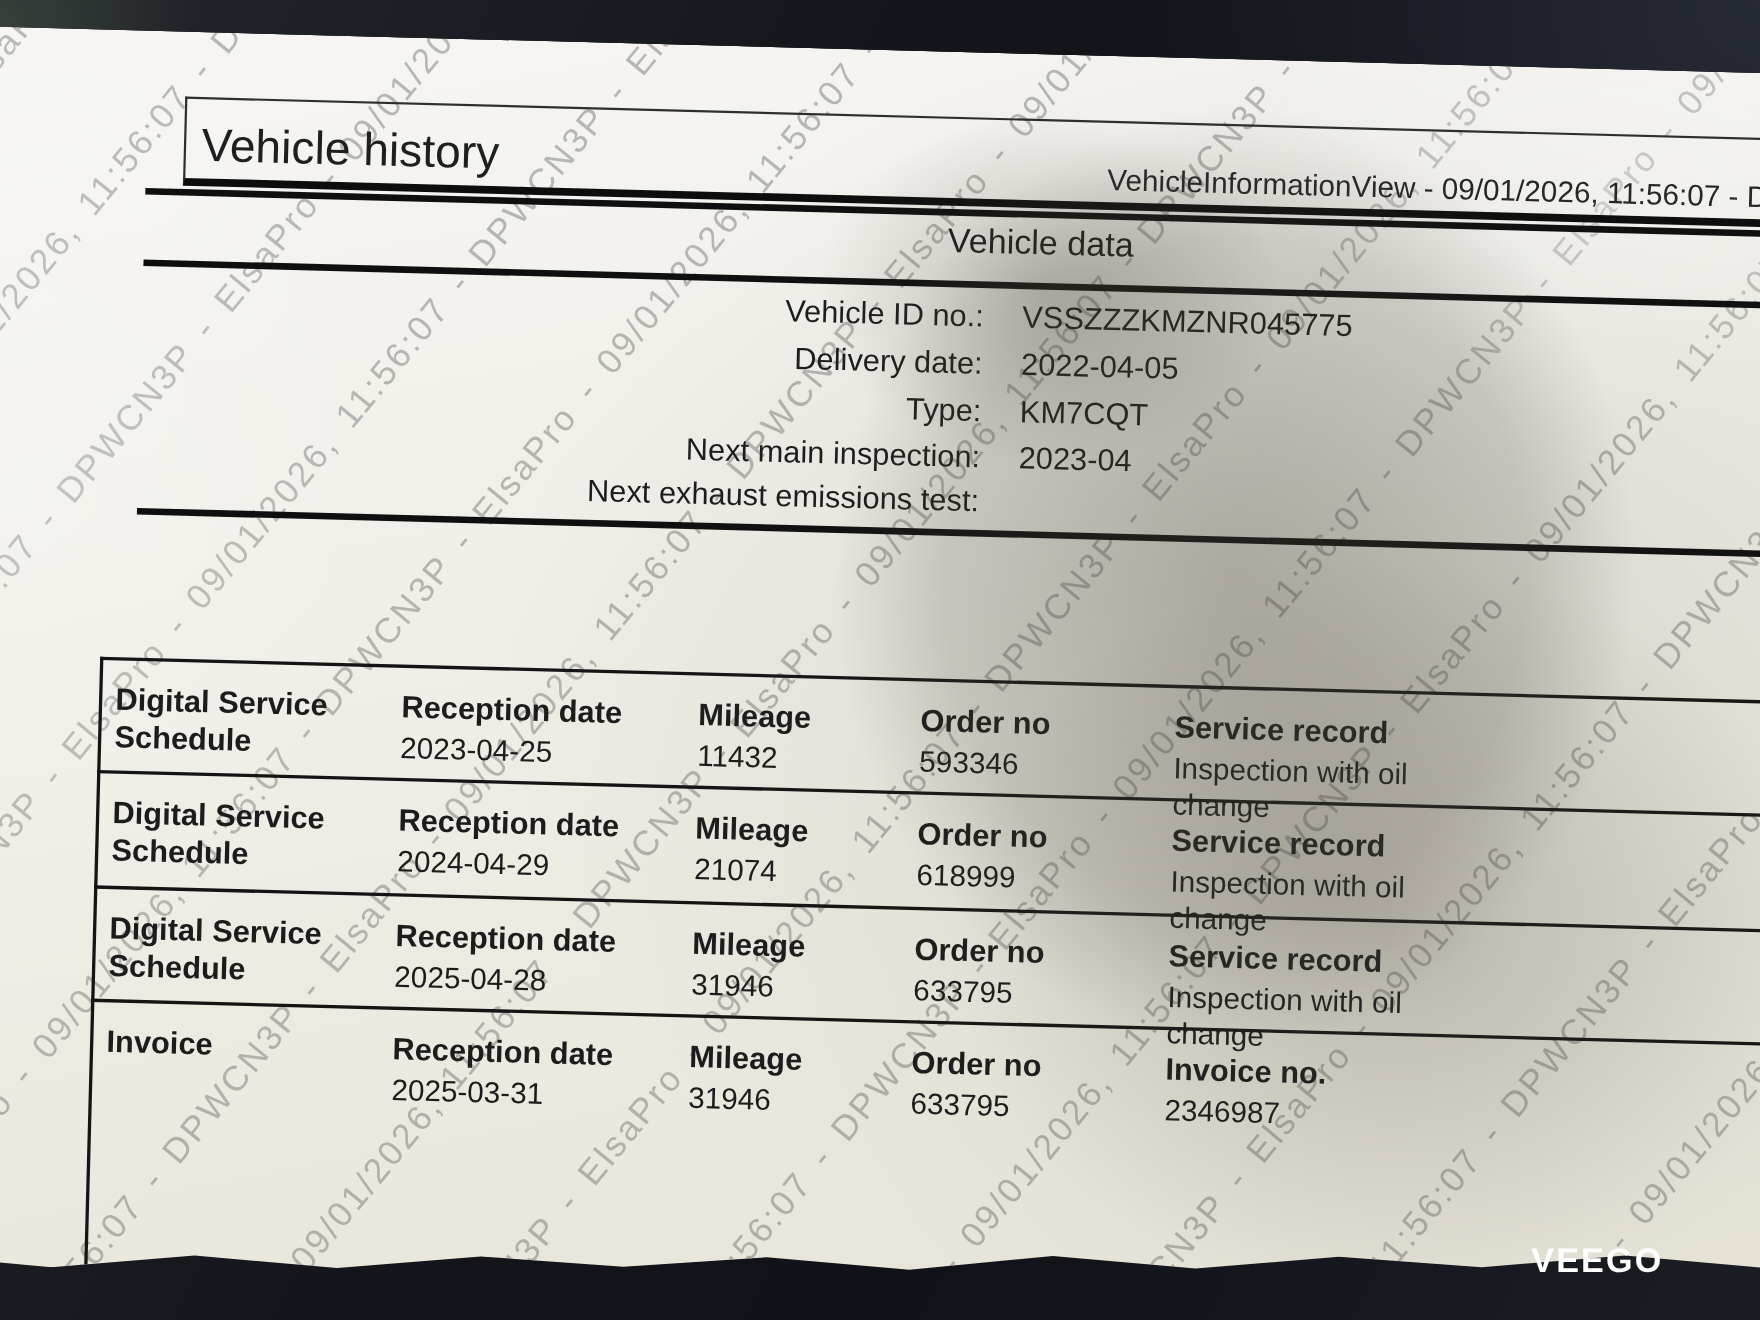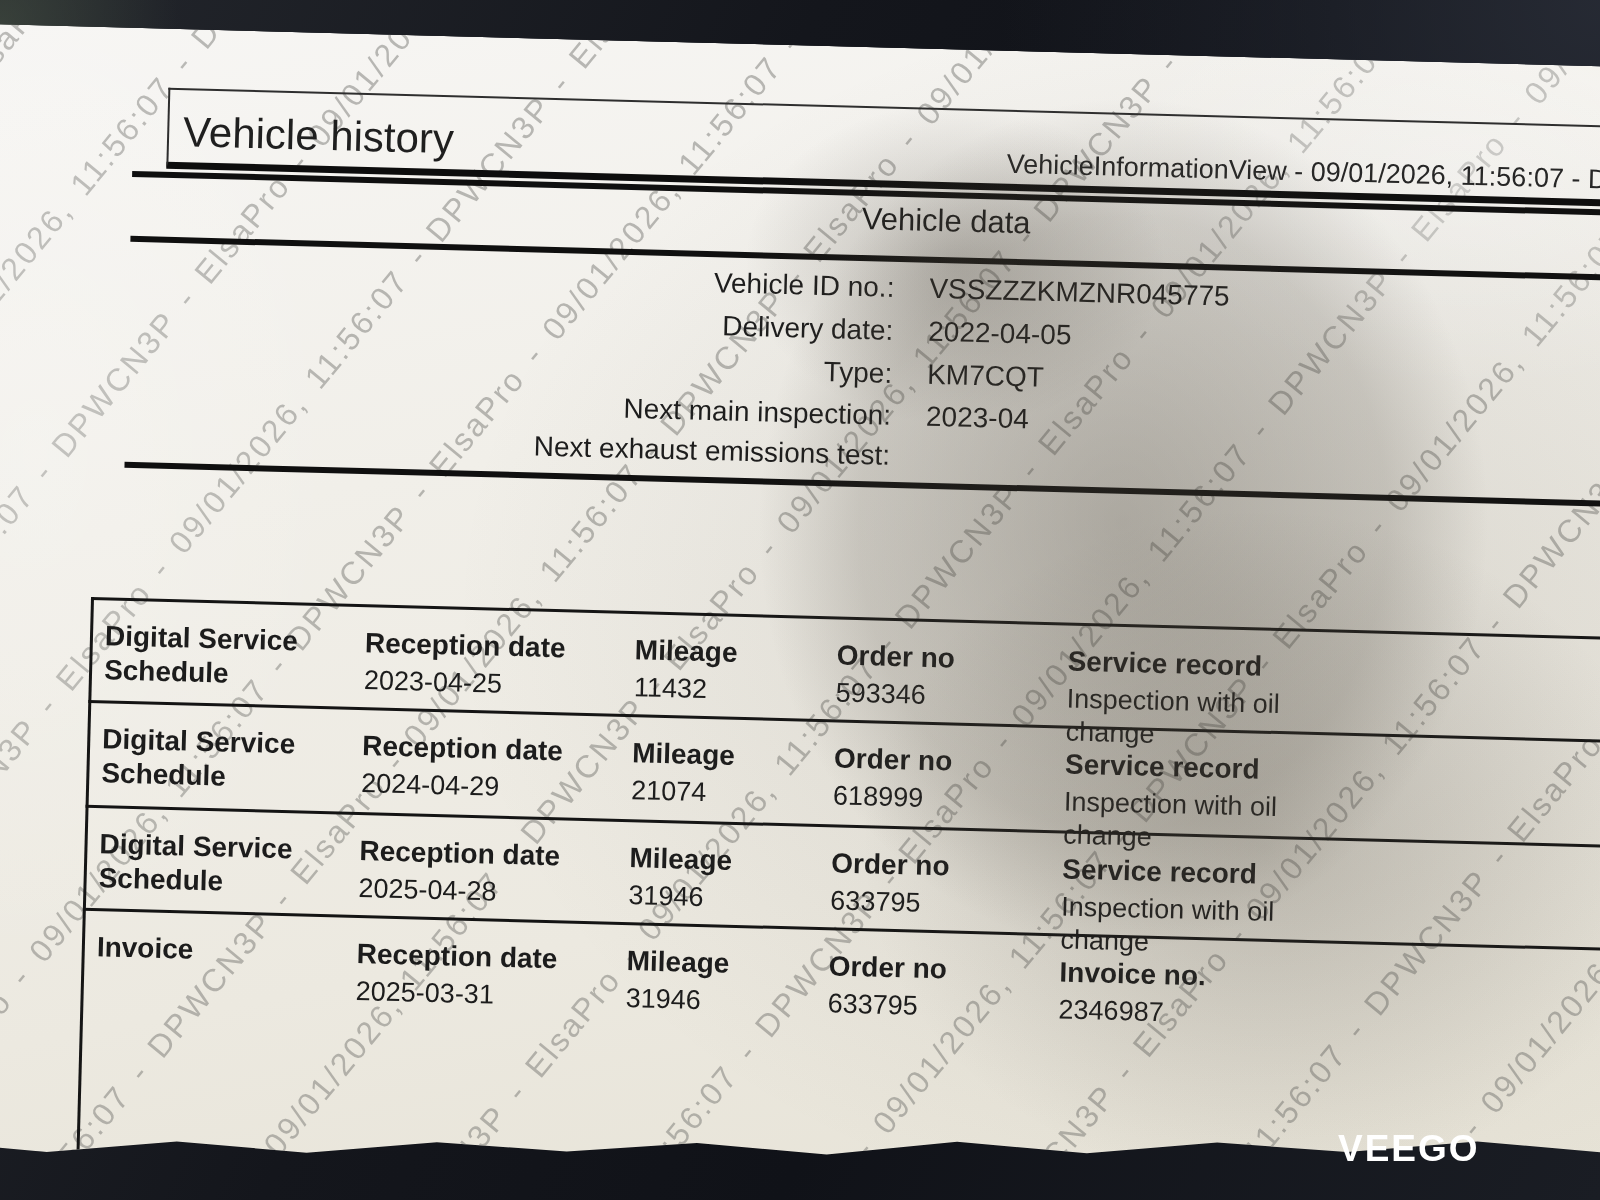--- a/index.html
+++ b/index.html
@@ -54,22 +54,22 @@
   .field-row{position:absolute;left:10px;width:1400px;height:40px;font-size:28px;}
   .f-label{position:absolute;left:0;width:905px;text-align:right;}
   .f-value{position:absolute;left:940px;white-space:nowrap;}
   .table-left-border{position:absolute;left:120px;top:570px;width:3px;height:570px;background:#151515;}
   .t-rule{position:absolute;left:120px;right:-60px;height:3px;background:#141414;}
   .row-category{position:absolute;width:255px;font-size:28px;font-weight:700;line-height:34px;}
   .cell{position:absolute;font-size:27px;line-height:33px;}
   .cell .hdr{font-weight:700;font-size:28px;}
   .cell .val{margin-top:5px;}
   .veego{
-    position:absolute;left:1338px;top:1128px;z-index:6;
-    color:#ffffff;font-size:37px;font-weight:700;letter-spacing:2px;white-space:nowrap;
+    position:absolute;left:1392px;top:1128px;z-index:6;
+    color:#ffffff;font-size:31px;font-weight:700;letter-spacing:2px;white-space:nowrap;
   }
 </style>
 </head>
 <body>
 
 <div class="paper">
 
   <div class="watermark" id="wm">11:56:07 - DPWCN3P - ElsaPro - 09/01/2026, 11:56:07 - DPWCN3P - ElsaPro - 09/01/2026, 11:56:07 - DPWCN3P - ElsaPro - 09/01/2026, 11:56:07 - DPWCN3P - ElsaPro - 09/01/2026, 11:56:07 - DPWCN3P - ElsaPro - 09/01/2026, 11:56:07 - DPWCN3P - ElsaPro - 09/01/2026, 11:56:07 - DPWCN3P - ElsaPro - 09/01/2026, 11:56:07 - DPWCN3P - ElsaPro - 09/01/2026, 11:56:07 - DPWCN3P - ElsaPro - 09/01/2026, 11:56:07 - DPWCN3P - ElsaPro - 09/01/2026, 11:56:07 - DPWCN3P - ElsaPro - 09/01/2026, 11:56:07 - DPWCN3P - ElsaPro - 09/01/2026, 11:56:07 - DPWCN3P - ElsaPro - 09/01/2026, 11:56:07 - DPWCN3P - ElsaPro - 09/01/2026, 11:56:07 - DPWCN3P - ElsaPro - 09/01/2026, 11:56:07 - DPWCN3P - ElsaPro - 09/01/2026, 11:56:07 - DPWCN3P - ElsaPro - 09/01/2026, 11:56:07 - DPWCN3P - ElsaPro - 09/01/2026, 11:56:07 - DPWCN3P - ElsaPro - 09/01/2026, 11:56:07 - DPWCN3P - ElsaPro - 09/01/2026, 11:56:07 - DPWCN3P - ElsaPro - 09/01/2026, 11:56:07 - DPWCN3P - ElsaPro - 09/01/2026, 11:56:07 - DPWCN3P - ElsaPro - 09/01/2026, 11:56:07 - DPWCN3P - ElsaPro - 09/01/2026, 11:56:07 - DPWCN3P - ElsaPro - 09/01/2026, 11:56:07 - DPWCN3P - ElsaPro - 09/01/2026, 11:56:07 - DPWCN3P - ElsaPro - 09/01/2026, 11:56:07 - DPWCN3P - ElsaPro - 09/01/2026, 11:56:07 - DPWCN3P - ElsaPro - 09/01/2026, 11:56:07 - DPWCN3P - ElsaPro - 09/01/2026, 11:56:07 - DPWCN3P - ElsaPro - 09/01/2026, 11:56:07 - DPWCN3P - ElsaPro - 09/01/2026, 11:56:07 - DPWCN3P - ElsaPro - 09/01/2026, 11:56:07 - DPWCN3P - ElsaPro - 09/01/2026, 11:56:07 - DPWCN3P - ElsaPro - 09/01/2026, 11:56:07 - DPWCN3P - ElsaPro - 09/01/2026, 11:56:07 - DPWCN3P - ElsaPro - 09/01/2026, 11:56:07 - DPWCN3P - ElsaPro - 09/01/2026, 11:56:07 - DPWCN3P - ElsaPro - 09/01/2026, 11:56:07 - DPWCN3P - ElsaPro - 09/01/2026, 11:56:07 - DPWCN3P - ElsaPro - 09/01/2026, 11:56:07 - DPWCN3P - ElsaPro - 09/01/2026, 11:56:07 - DPWCN3P - ElsaPro - 09/01/2026, 11:56:07 - DPWCN3P - ElsaPro - 09/01/2026, 11:56:07 - DPWCN3P - ElsaPro - 09/01/2026, 11:56:07 - DPWCN3P - ElsaPro - 09/01/2026, 11:56:07 - DPWCN3P - ElsaPro - 09/01/2026, 11:56:07 - DPWCN3P - ElsaPro - 09/01/2026, 11:56:07 - DPWCN3P - ElsaPro - 09/01/2026, 11:56:07 - DPWCN3P - ElsaPro - 09/01/2026, 11:56:07 - DPWCN3P - ElsaPro - 09/01/2026, 11:56:07 - DPWCN3P - ElsaPro - 09/01/2026, 11:56:07 - DPWCN3P - ElsaPro - 09/01/2026, 11:56:07 - DPWCN3P - ElsaPro - 09/01/2026, 11:56:07 - DPWCN3P - ElsaPro - 09/01/2026, 11:56:07 - DPWCN3P - ElsaPro - 09/01/2026, 11:56:07 - DPWCN3P - ElsaPro - 09/01/2026, 11:56:07 - DPWCN3P - ElsaPro - 09/01/2026, 11:56:07 - DPWCN3P - ElsaPro - 09/01/2026, 11:56:07 - DPWCN3P - ElsaPro - 09/01/2026, 11:56:07 - DPWCN3P - ElsaPro - 09/01/2026, 11:56:07 - DPWCN3P - ElsaPro - 09/01/2026, 11:56:07 - DPWCN3P - ElsaPro - 09/01/2026, 11:56:07 - DPWCN3P - ElsaPro - 09/01/2026, 11:56:07 - DPWCN3P - ElsaPro - 09/01/2026, 11:56:07 - DPWCN3P - ElsaPro - 09/01/2026, 11:56:07 - DPWCN3P - ElsaPro - 09/01/2026, 11:56:07 - DPWCN3P - ElsaPro - 09/01/2026, 11:56:07 - DPWCN3P - ElsaPro - 09/01/2026, 11:56:07 - DPWCN3P - ElsaPro - 09/01/2026, 11:56:07 - DPWCN3P - ElsaPro - 09/01/2026, 11:56:07 - DPWCN3P - ElsaPro - 09/01/2026, 11:56:07 - DPWCN3P - ElsaPro - 09/01/2026, 11:56:07 - DPWCN3P - ElsaPro - 09/01/2026, 11:56:07 - DPWCN3P - ElsaPro - 09/01/2026, 11:56:07 - DPWCN3P - ElsaPro - 09/01/2026, 11:56:07 - DPWCN3P - ElsaPro - 09/01/2026, 11:56:07 - DPWCN3P - ElsaPro - 09/01/2026, 11:56:07 - DPWCN3P - ElsaPro - 09/01/2026, 11:56:07 - DPWCN3P - ElsaPro - 09/01/2026, 11:56:07 - DPWCN3P - ElsaPro - 09/01/2026, 11:56:07 - DPWCN3P - ElsaPro - 09/01/2026, 11:56:07 - DPWCN3P - ElsaPro - 09/01/2026, 11:56:07 - DPWCN3P - ElsaPro - 09/01/2026, 11:56:07 - DPWCN3P - ElsaPro - 09/01/2026, 11:56:07 - DPWCN3P - ElsaPro - 09/01/2026, 11:56:07 - DPWCN3P - ElsaPro - 09/01/2026, 11:56:07 - DPWCN3P - ElsaPro - 09/01/2026, 11:56:07 - DPWCN3P - ElsaPro - 09/01/2026, 11:56:07 - DPWCN3P - ElsaPro - 09/01/2026, 11:56:07 - DPWCN3P - ElsaPro - 09/01/2026, 11:56:07 - DPWCN3P - ElsaPro - 09/01/2026, 11:56:07 - DPWCN3P - ElsaPro - 09/01/2026, 11:56:07 - DPWCN3P - ElsaPro - 09/01/2026, 11:56:07 - DPWCN3P - ElsaPro - 09/01/2026, 11:56:07 - DPWCN3P - ElsaPro - 09/01/2026, 11:56:07 - DPWCN3P - ElsaPro - 09/01/2026, 11:56:07 - DPWCN3P - ElsaPro - 09/01/2026, 11:56:07 - DPWCN3P - ElsaPro - 09/01/2026, 11:56:07 - DPWCN3P - ElsaPro - 09/01/2026, 11:56:07 - DPWCN3P - ElsaPro - 09/01/2026, 11:56:07 - DPWCN3P - ElsaPro - 09/01/2026, 11:56:07 - DPWCN3P - ElsaPro - 09/01/2026, 11:56:07 - DPWCN3P - ElsaPro - 09/01/2026, 11:56:07 - DPWCN3P - ElsaPro - 09/01/2026, 11:56:07 - DPWCN3P - ElsaPro - 09/01/2026, 11:56:07 - DPWCN3P - ElsaPro - 09/01/2026, 11:56:07 - DPWCN3P - ElsaPro - 09/01/2026, 11:56:07 - DPWCN3P - ElsaPro - 09/01/2026, 11:56:07 - DPWCN3P - ElsaPro - 09/01/2026, 11:56:07 - DPWCN3P - ElsaPro - 09/01/2026, 11:56:07 - DPWCN3P - ElsaPro - 09/01/2026, 11:56:07 - DPWCN3P - ElsaPro - 09/01/2026, 11:56:07 - DPWCN3P - ElsaPro - 09/01/2026, 11:56:07 - DPWCN3P - ElsaPro - 09/01/2026, 11:56:07 - DPWCN3P - ElsaPro - 09/01/2026, 11:56:07 - DPWCN3P - ElsaPro - 09/01/2026, 11:56:07 - DPWCN3P - ElsaPro - 09/01/2026, 11:56:07 - DPWCN3P - ElsaPro - 09/01/2026, 11:56:07 - DPWCN3P - ElsaPro - 09/01/2026, 11:56:07 - DPWCN3P - ElsaPro - 09/01/2026, 11:56:07 - DPWCN3P - ElsaPro - 09/01/2026, 11:56:07 - DPWCN3P - ElsaPro - 09/01/2026, 11:56:07 - DPWCN3P - ElsaPro - 09/01/2026, 11:56:07 - DPWCN3P - ElsaPro - 09/01/2026, 11:56:07 - DPWCN3P - ElsaPro - 09/01/2026, 11:56:07 - DPWCN3P - ElsaPro - 09/01/2026, 11:56:07 - DPWCN3P - ElsaPro - 09/01/2026, 11:56:07 - DPWCN3P - ElsaPro - 09/01/2026, 11:56:07 - DPWCN3P - ElsaPro - 09/01/2026, </div>
 
   <div class="lighting"></div>

